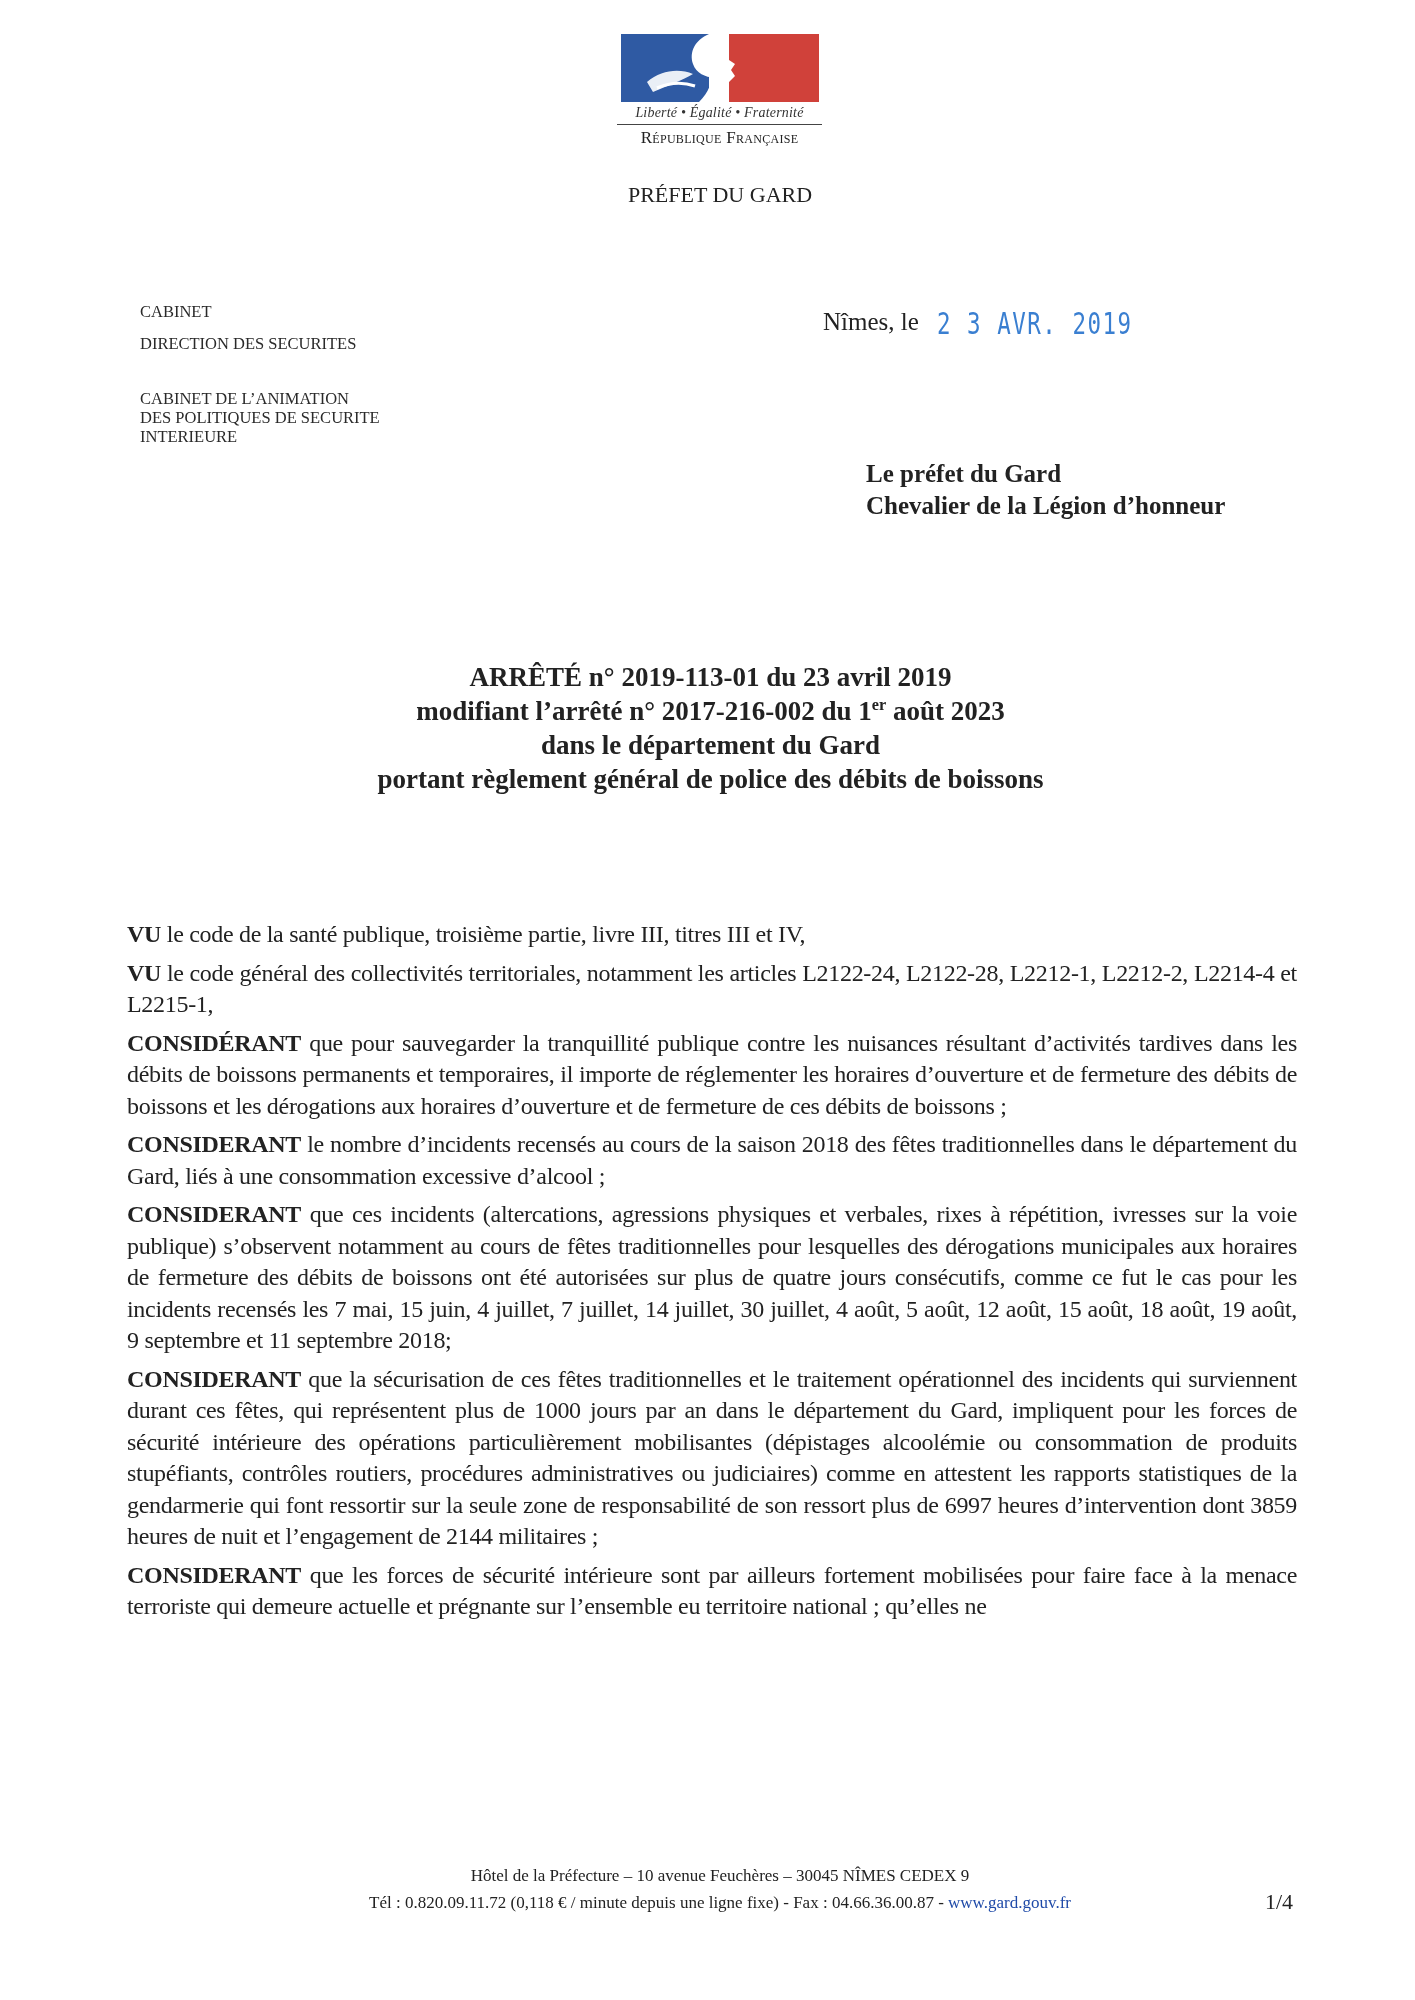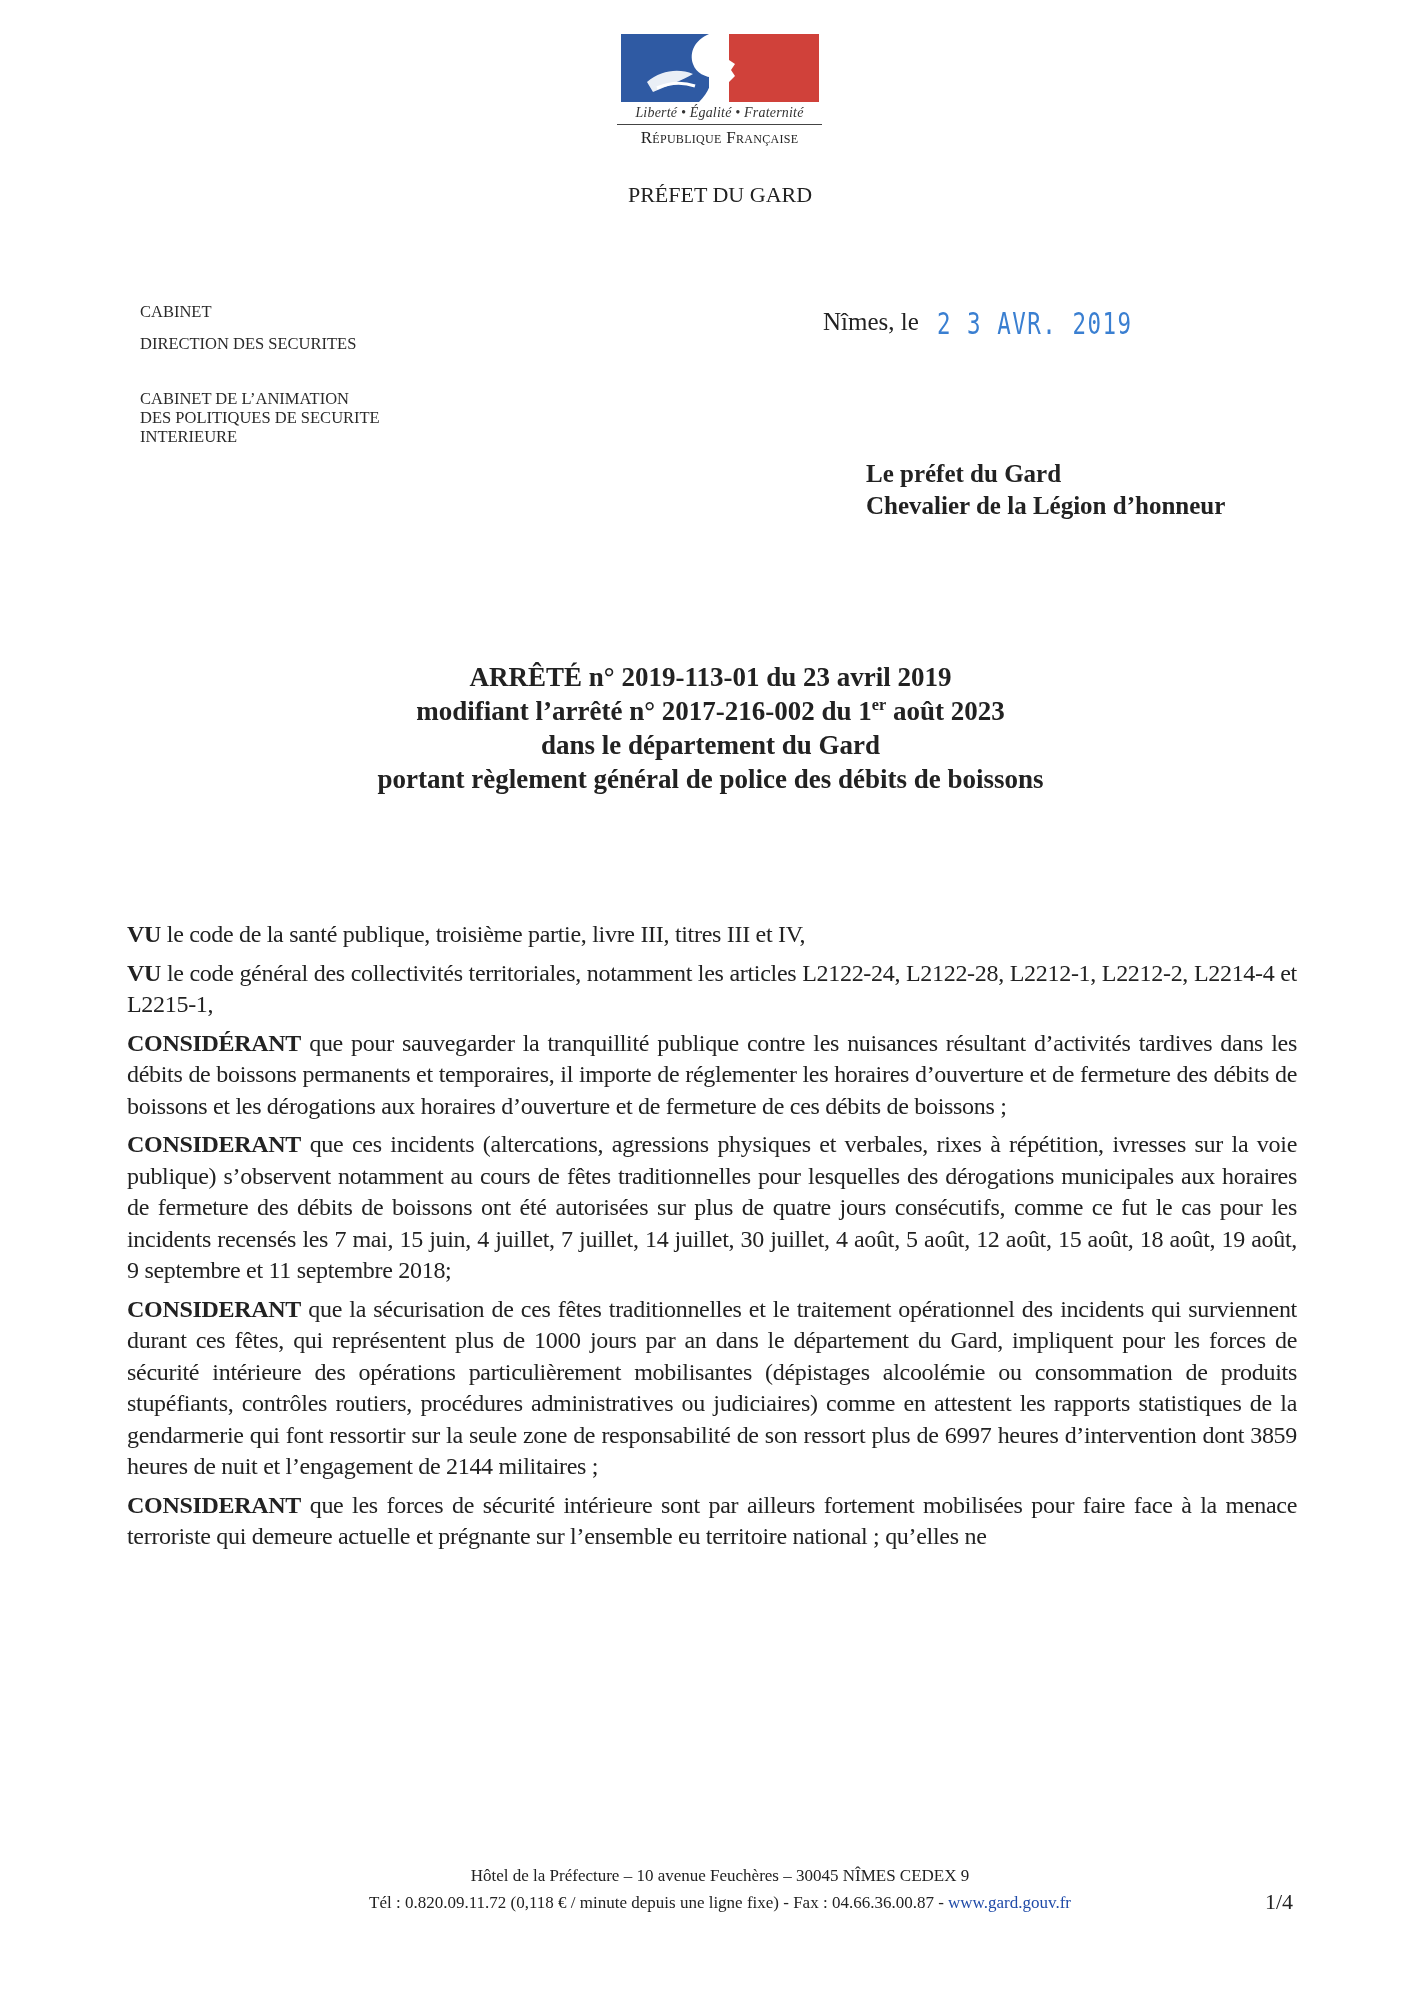--- a/index.html
+++ b/index.html
@@ -91,20 +91,21 @@
   <div>ARRÊTÉ n° 2019-113-01 du 23 avril 2019</div>
   <div><span>modifiant l’arrêté n° 2017-216-002 du 1</span><sup>er</sup><span> août 2023</span></div>
   <div>dans le département du Gard</div>
   <div>portant règlement général de police des débits de boissons</div>
 </div>
 
 <div class="abs body">
   <p><span class="kw">VU</span><span> le code de la santé publique, troisième partie, livre III, titres III et IV,</span></p>
   <p><span class="kw">VU</span><span> le code général des collectivités territoriales, notamment les articles L2122-24, L2122-28, L2212-1, L2212-2, L2214-4 et L2215-1,</span></p>
   <p><span class="kw">CONSIDÉRANT</span><span> que pour sauvegarder la tranquillité publique contre les nuisances résultant d’activités tardives dans les débits de boissons permanents et temporaires, il importe de réglementer les horaires d’ouverture et de fermeture des débits de boissons et les dérogations aux horaires d’ouverture et de fermeture de ces débits de boissons ;</span></p>
+  <p><span class="kw">CONSIDERANT</span><span> le nombre d’incidents recensés au cours de la saison 2018 des fêtes traditionnelles dans le département du Gard, liés à une consommation excessive d’alcool ;</span></p>
   <p><span class="kw">CONSIDERANT</span><span> que ces incidents (altercations, agressions physiques et verbales, rixes à répétition, ivresses sur la voie publique) s’observent notamment au cours de fêtes traditionnelles pour lesquelles des dérogations municipales aux horaires de fermeture des débits de boissons ont été autorisées sur plus de quatre jours consécutifs, comme ce fut le cas pour les incidents recensés les 7 mai, 15 juin, 4 juillet, 7 juillet, 14 juillet, 30 juillet, 4 août, 5 août, 12 août, 15 août, 18 août, 19 août, 9 septembre et 11 septembre 2018;</span></p>
   <p><span class="kw">CONSIDERANT</span><span> que la sécurisation de ces fêtes traditionnelles et le traitement opérationnel des incidents qui surviennent durant ces fêtes, qui représentent plus de 1000 jours par an dans le département du Gard, impliquent pour les forces de sécurité intérieure des opérations particulièrement mobilisantes (dépistages alcoolémie ou consommation de produits stupéfiants, contrôles routiers, procédures administratives ou judiciaires) comme en attestent les rapports statistiques de la gendarmerie qui font ressortir sur la seule zone de responsabilité de son ressort plus de 6997 heures d’intervention dont 3859 heures de nuit et l’engagement de 2144 militaires ;</span></p>
   <p><span class="kw">CONSIDERANT</span><span> que les forces de sécurité intérieure sont par ailleurs fortement mobilisées pour faire face à la menace terroriste qui demeure actuelle et prégnante sur l’ensemble eu territoire national ; qu’elles ne</span></p>
 </div>
 
 <div id="footer-1" class="abs footer">Hôtel de la Préfecture – 10 avenue Feuchères – 30045 NÎMES CEDEX 9</div>
 <div id="footer-2" class="abs footer">
   <span>Tél : 0.820.09.11.72 (0,118 € / minute depuis une ligne fixe) - Fax : 04.66.36.00.87 - </span><a>www.gard.gouv.fr</a>
 </div>
 <div class="abs page-num">1/4</div>

